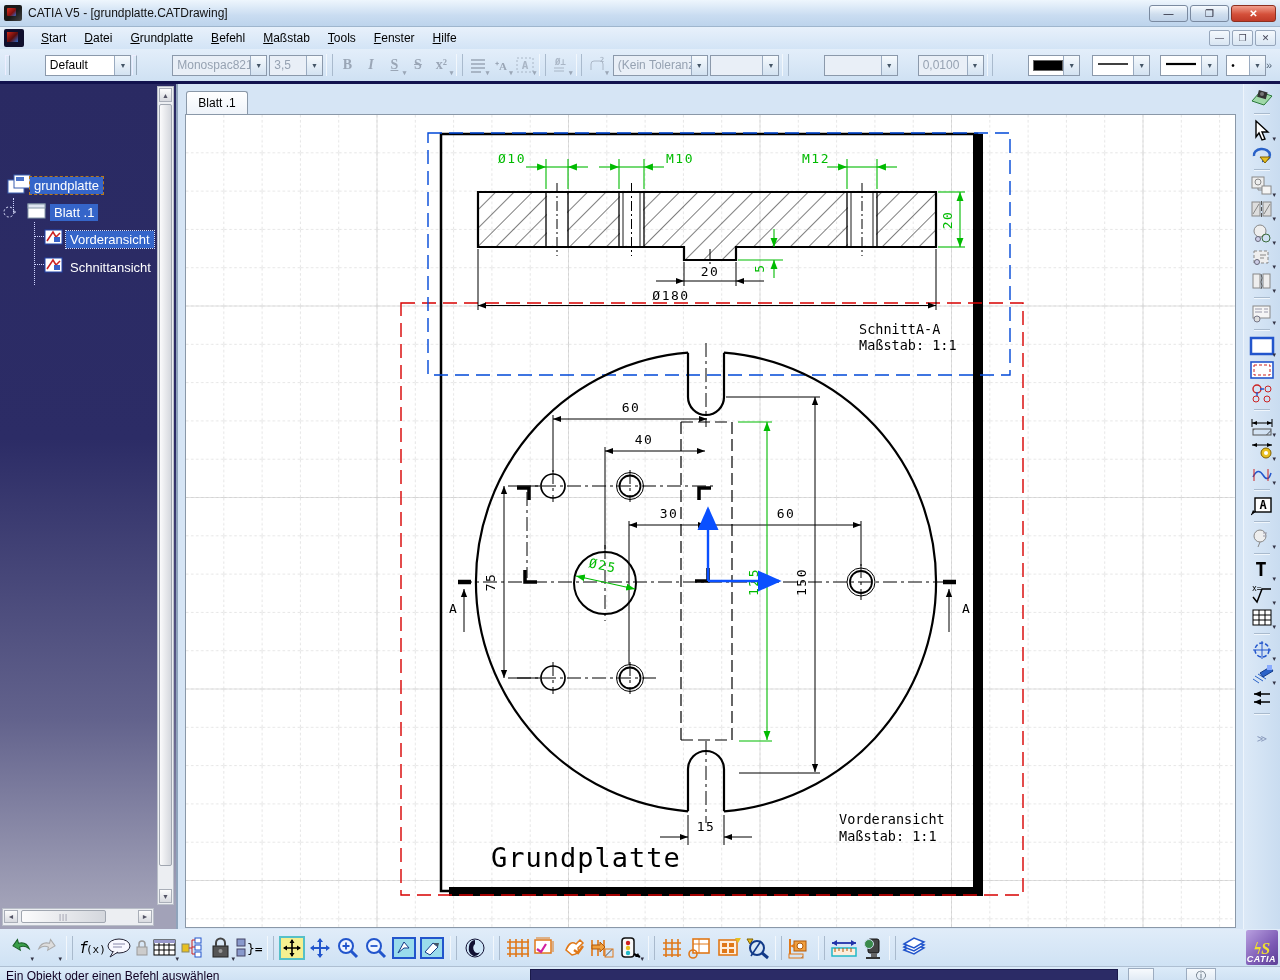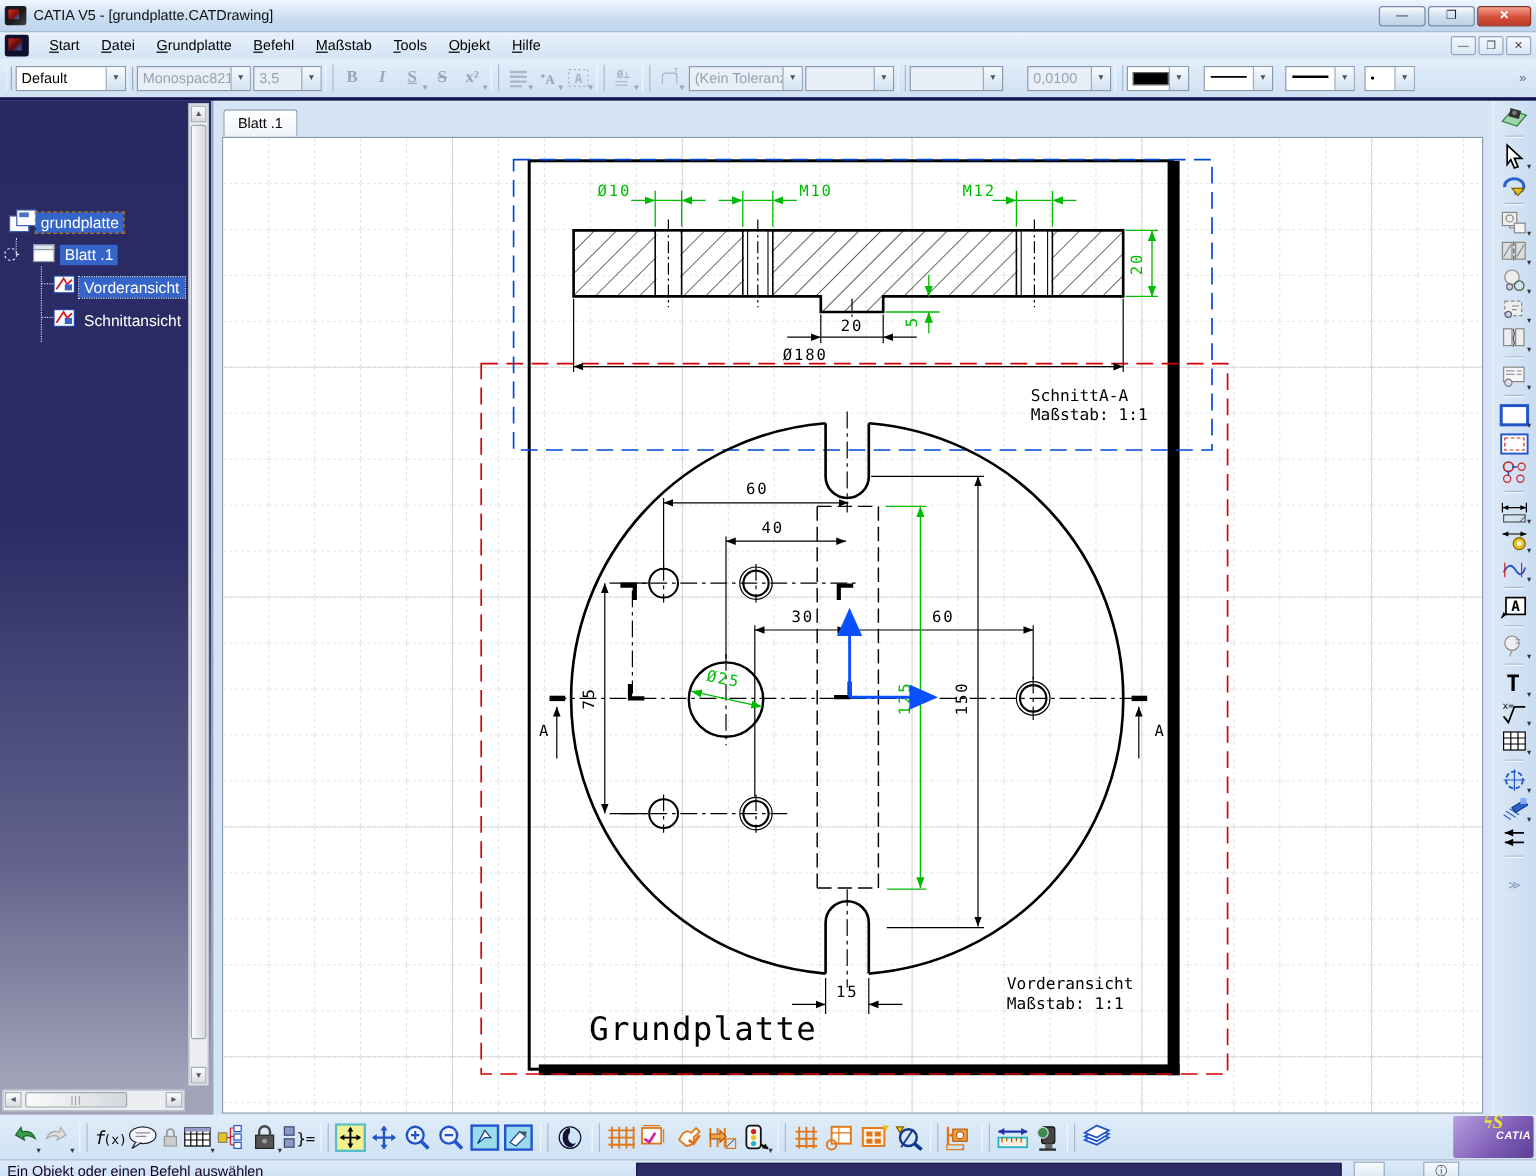--- a/index.html
+++ b/index.html
@@ -34,21 +34,21 @@
   .mdi-buttons { margin-left:auto; display:flex; margin-right:4px; }
   .mdi-btn { width:21px; height:16px; border:1px solid #96a6bb; background:linear-gradient(#f5f9fd,#d9e6f3);
     display:flex; align-items:center; justify-content:center; font-size:9px; color:#445; margin-left:2px; border-radius:2px; }
 
   
   .toolbar { height:32px; background:linear-gradient(#e3eefa,#cfe1f3); display:flex;
     align-items:center; padding:0 4px; }
   .tb-sep { width:7px; height:22px; border-left:1px solid #f2f7fc; border-right:1px solid #a9bacd; margin:0 3px; }
   .grip { width:5px; height:20px; border-left:1px solid #eef; border-top:1px solid #eef; margin:0 3px 0 1px; border-right:1px solid #9ab; }
   .combo { height:21px; border:1px solid #8b99ab; background:#fff; display:flex; align-items:center;
-    font-size:12px; color:#000; }
+    font-size:12px; color:#000;margin-left:32px; }
   .combo .val { padding:0 4px; white-space:nowrap; overflow:hidden; flex:1; }
   .combo .arrow-btn { width:16px; align-self:stretch; background:linear-gradient(#f6fafd,#d3e2f1);
     border-left:1px solid #9aabc0; display:flex; align-items:center; justify-content:center;
     font-size:7px; color:#456; }
   .combo.disabled { background:#e9eff7; }
   .combo.disabled .val { color:#96a2b2; }
   .tbtn { width:25px; height:23px; display:flex; align-items:center; justify-content:center;
     color:#9aa6b6; font-family:"Liberation Serif",serif; font-weight:bold; font-size:14px; position:relative; }
   .tbtn .dd { position:absolute; right:0; bottom:0; font-size:7px; color:#9aa6b6; }
   .tbtn svg { opacity:.75; }
@@ -95,23 +95,23 @@
   .rt-sep { width:16px; height:0; border-top:1px solid #a9bacd; border-bottom:1px solid #f0f6fc; margin:3px 0; }
   .rt-icon { width:26px; height:24px; display:flex; align-items:center; justify-content:center; position:relative; }
   .rt-icon .dd { position:absolute; right:-1px; bottom:-1px; font-size:7px; color:#334; }
 
   
   .bottom-toolbar { height:37px; background:linear-gradient(#e0ecf9,#cfe2f4); display:flex;
     align-items:center; padding-left:6px; position:relative; }
   .bt-icon { width:28px; height:28px; display:flex; align-items:center; justify-content:center; position:relative; }
   .bt-icon .dd { position:absolute; right:0; bottom:-1px; font-size:7px; color:#334; }
   .bt-sep { width:7px; height:24px; border-left:1px solid #f2f7fc; border-right:1px solid #a9bacd; margin:0 4px; }
-  .ds-logo { position:absolute; right:2px; top:1px; width:67px; height:35px;
+  .ds-logo { position:absolute; right:2px; top:1px; width:32px; height:35px;
     background:linear-gradient(135deg,#b9a0e0,#7d5bb5 60%,#5c3f96); border-radius:2px;
-    display:flex; flex-direction:column; align-items:flex-end; justify-content:flex-start; padding:1px 2px; }
+    display:flex; flex-direction:column; align-items:flex-end; justify-content:flex-end; padding:1px 2px; }
   .ds-logo .swoosh { color:#f0e030; font-weight:bold; font-size:16px; line-height:10px;
     font-family:"Liberation Serif",serif; font-style:italic; align-self:center; }
   .ds-logo .name { color:#ffffff; font-size:9px; font-weight:bold; font-style:italic; letter-spacing:.5px; }
 
   
   .statusbar { height:18px; background:linear-gradient(#dcebf9,#cbdff2); display:flex; align-items:center;
     border-top:1px solid #aebfd2; position:relative; font-size:12px; color:#102; padding-left:6px; }
   .status-input { position:absolute; left:530px; top:2px; width:588px; height:13px; background:#2b2b66;
     border:1px solid #1a1a4a; }
   .status-blank-btn { position:absolute; left:1128px; top:1px; width:26px; height:15px;
@@ -138,21 +138,21 @@
   </div>
 
   <div class="menubar">
     <div class="menu-app-icon"></div>
     <div class="menu-item">Start</div>
     <div class="menu-item">Datei</div>
     <div class="menu-item">Grundplatte</div>
     <div class="menu-item">Befehl</div>
     <div class="menu-item">Maßstab</div>
     <div class="menu-item">Tools</div>
-    <div class="menu-item">Objekt</div>
+    <div class="menu-item">Fenster</div>
     <div class="menu-item">Hilfe</div>
     <div class="mdi-buttons">
       <div class="mdi-btn">—</div>
       <div class="mdi-btn">❐</div>
       <div class="mdi-btn">✕</div>
     </div>
   </div>
 
   <div class="toolbar">
     <div class="grip"></div>

